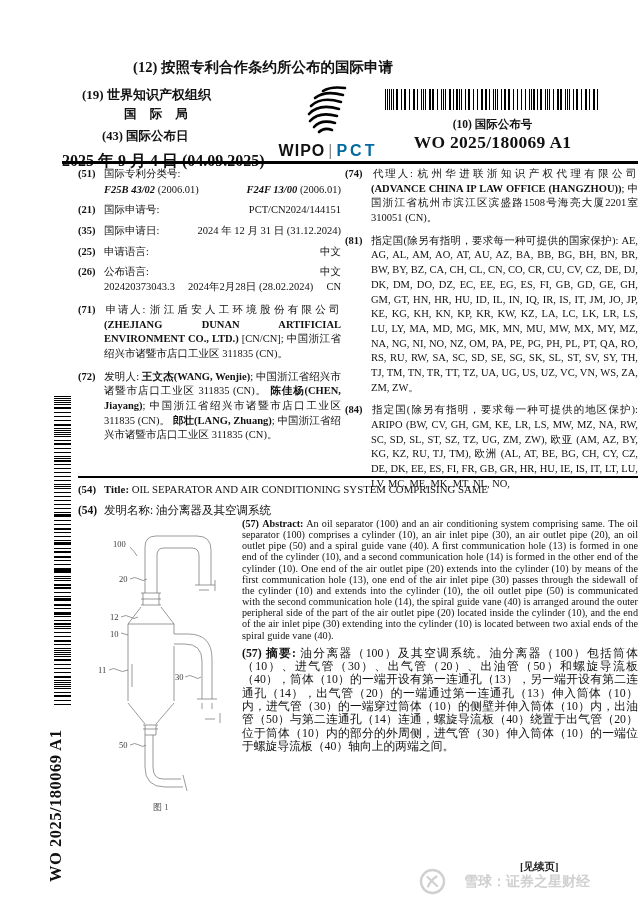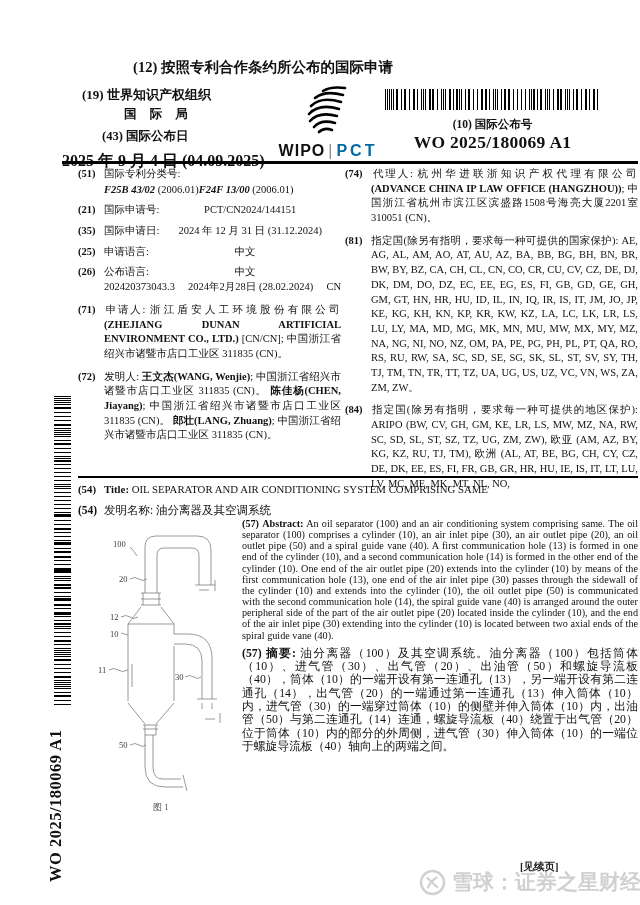--- a/index.html
+++ b/index.html
@@ -38,43 +38,43 @@
   .vpub{position:absolute;left:46px;top:712px;width:24px;height:170px;
         writing-mode:vertical-rl;transform:rotate(180deg);
         font-weight:bold;font-size:16.5px;letter-spacing:.5px;white-space:nowrap;}
   
   .col{position:absolute;top:167px;font-size:10.5px;line-height:1.4;}
   .col-left{left:78px;width:263px;}
   .col-right{left:345px;width:293px;}
   .fnum{font-weight:bold;display:inline-block;width:26px;text-indent:0;}
   .kv{display:flex;margin-top:6px;}
   .kv .flabel{flex:none;}
-  .kv .fval{flex:1;text-align:center;}
-  .ipc-line{display:flex;justify-content:flex-start;padding-left:26px;margin-top:1px;}
+  .kv .fval{flex:1;text-align:right;}
+  .ipc-line{display:flex;justify-content:space-between;padding-left:26px;margin-top:1px;}
   .ipc-code{font-weight:bold;font-style:italic;}
   .prio{display:flex;justify-content:space-between;padding-left:26px;}
   .fpara{margin-top:8px;padding-left:26px;text-indent:-26px;text-align:justify;}
   .fpara:first-child{margin-top:0;}
   .b{font-weight:bold;}
   .ls{letter-spacing:1.5px;}
   
   .title-en{position:absolute;left:78px;top:483px;width:560px;font-size:10.8px;}
   .title-zh{position:absolute;left:78px;top:503px;width:560px;font-size:11.5px;}
   .abstracts{position:absolute;left:242px;top:518px;width:396px;}
   .abs-en{margin:0;font-size:10.2px;line-height:11.15px;text-align:justify;}
   .abs-zh{margin:6px 0 0 0;font-size:11.8px;line-height:13.3px;text-align:justify;}
   
   .fig{position:absolute;left:75px;top:528px;}
   .fig path,.fig line,.fig rect{fill:none;stroke:#6f6f6f;stroke-width:.7;}
   .fig text{fill:#3a3a3a;font-size:8.5px;font-family:"Liberation Serif","DejaVu Serif",serif;}
   .fig .cap{font-size:9px;fill:#555;}
   
   .continuation{position:absolute;left:520px;top:860px;font-size:10.5px;font-weight:bold;color:#222;z-index:3;}
-  .watermark{position:absolute;left:419px;top:868px;display:flex;align-items:flex-end;gap:6px;
-             color:#d0d0d0;font-size:21px;font-weight:bold;white-space:nowrap;
+  .watermark{position:absolute;left:419px;top:868px;display:flex;align-items:center;gap:18px;
+             color:#d0d0d0;font-size:14px;font-weight:bold;white-space:nowrap;
              font-family:"Liberation Sans","DejaVu Sans",sans-serif;z-index:2;}
   .wm-icon svg{display:block;}
 </style>
 </head>
 <body>
 
 <div class="page">
 
   <div class="hdr12">(12) 按照专利合作条约所公布的国际申请</div>
 

